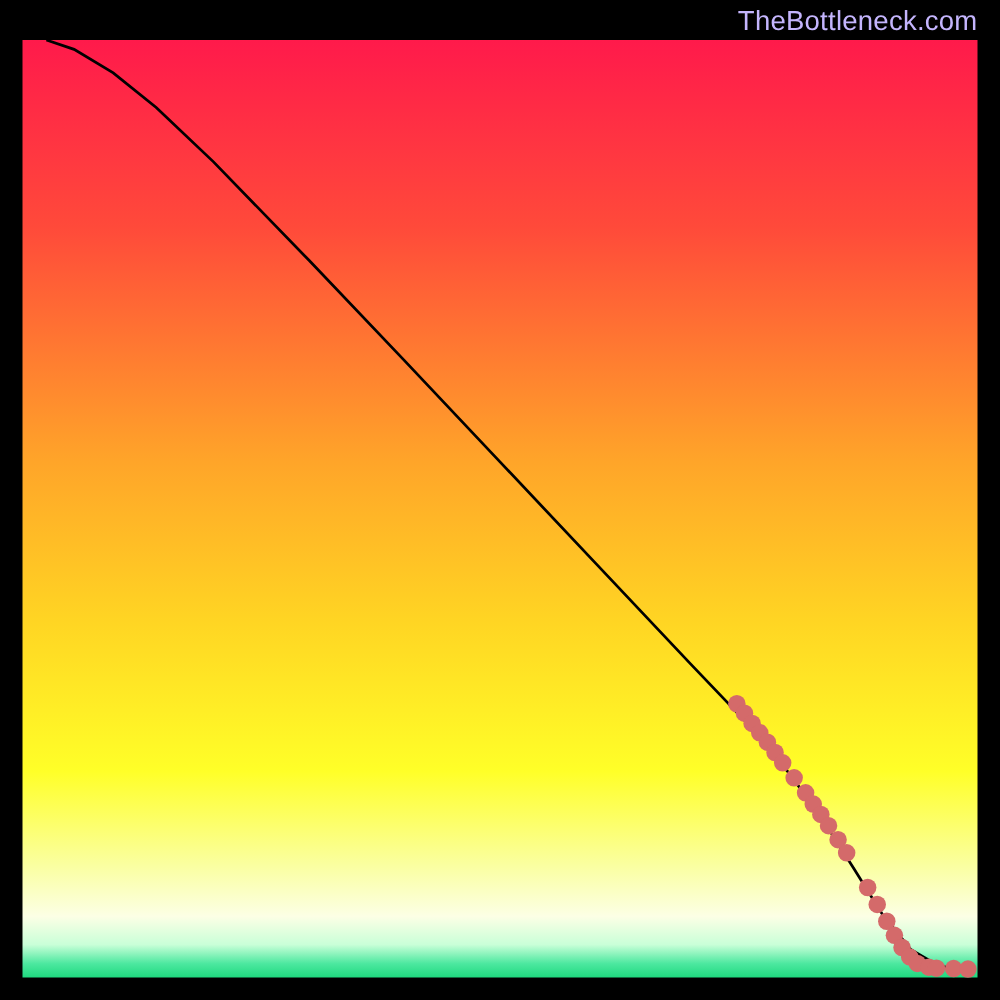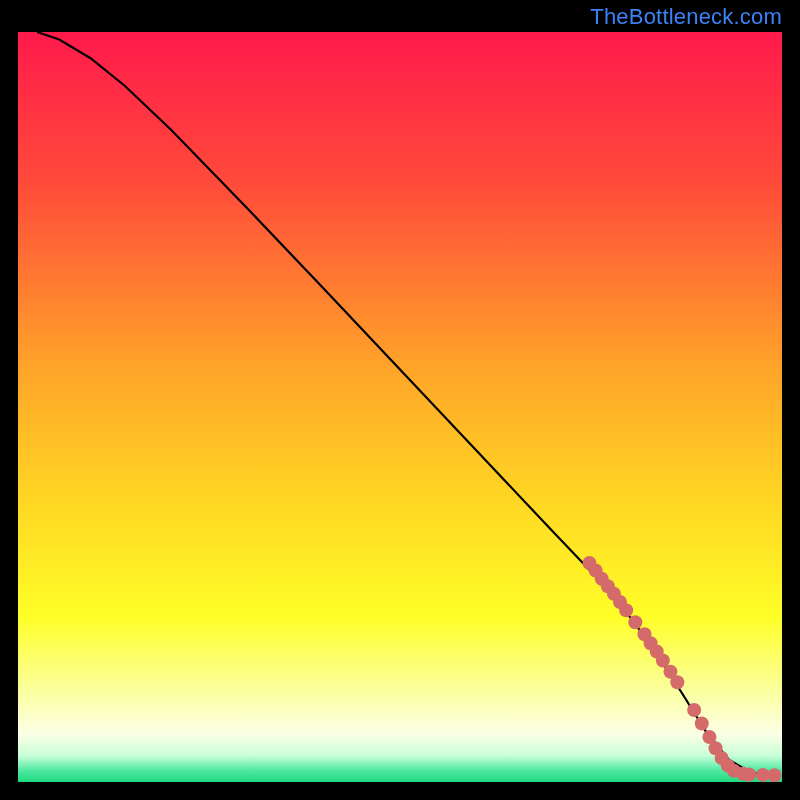--- a/index.html
+++ b/index.html
@@ -13,21 +13,21 @@
   }
   .stage {
     position: relative;
     width: 800px;
     height: 800px;
   }
   .attribution {
     position: absolute;
     top: 4px;
     right: 18px;
-    color: #3b82f6;
+    color: #c4b5fd;
     font-size: 22px;
     letter-spacing: 0.2px;
     user-select: none;
   }
   svg {
     display: block;
   }
 </style>
 </head>
 <body>

